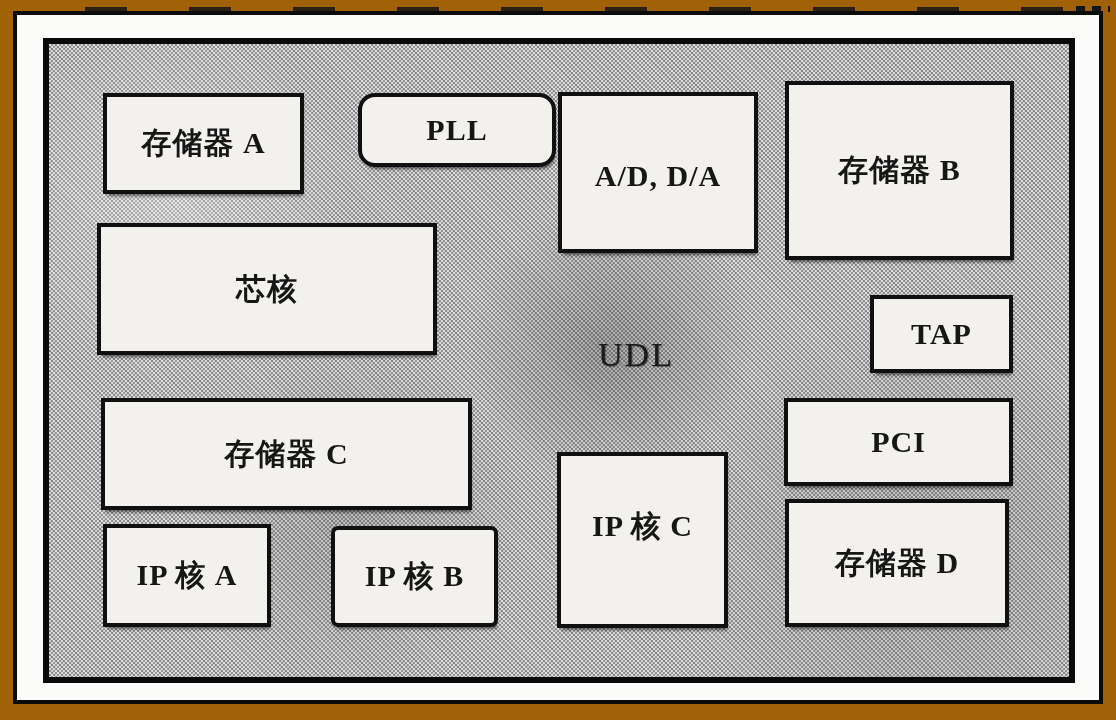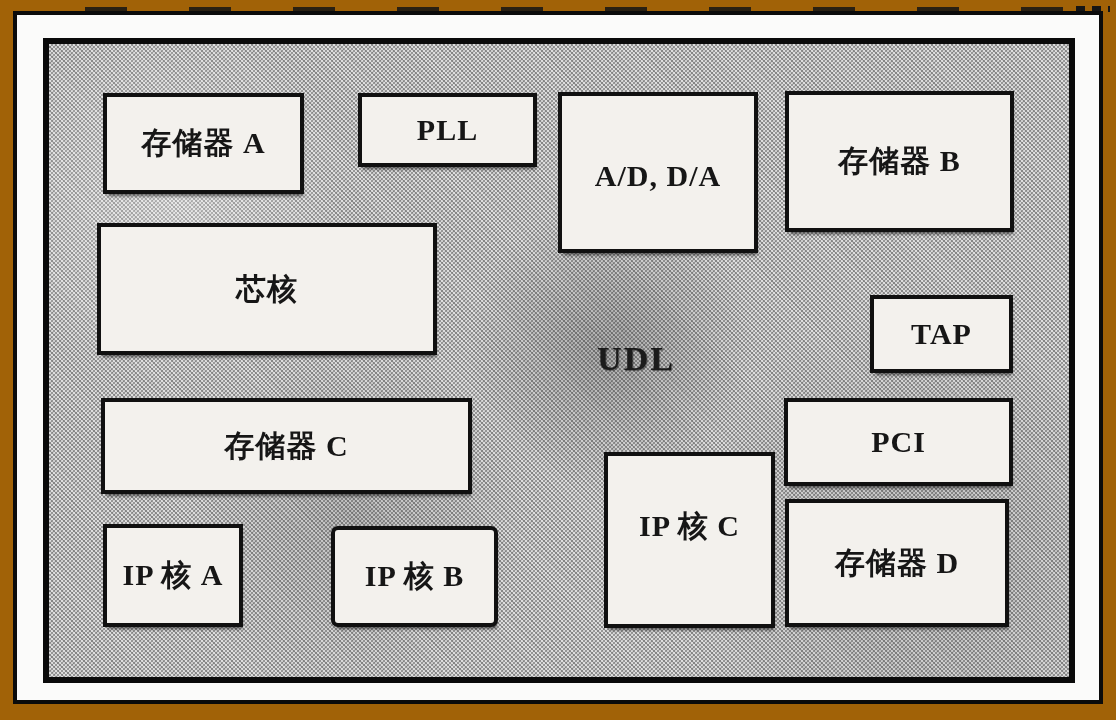--- a/index.html
+++ b/index.html
@@ -69,43 +69,43 @@
     box-shadow: 2px 5px 3px -3px rgba(10,10,10,0.55);
   }
   .blk-label {
     font-size: 30px;
     font-weight: bold;
     color: #161616;
     letter-spacing: 1px;
     white-space: nowrap;
   }
   .b-mem-a { left: 103px; top:  93px; width: 201px; height: 101px; }
-  .b-pll   { left: 358px; top:  93px; width: 179px; height:  74px; }
+  .b-pll   { left: 358px; top:  93px; width: 198px; height:  74px; border-radius: 17px; }
   .b-adda  { left: 558px; top:  92px; width: 200px; height: 161px; }
-  .b-mem-b { left: 785px; top:  91px; width: 229px; height: 141px; }
+  .b-mem-b { left: 785px; top:  81px; width: 229px; height: 179px; }
   .b-core  { left:  97px; top: 223px; width: 340px; height: 132px; }
   .b-tap   { left: 870px; top: 295px; width: 143px; height:  78px; }
-  .b-mem-c { left: 101px; top: 398px; width: 371px; height: 96px; }
+  .b-mem-c { left: 101px; top: 398px; width: 371px; height: 112px; }
   .b-pci   { left: 784px; top: 398px; width: 229px; height:  88px; }
-  .b-ip-c  { left: 557px; top: 452px; width: 171px; height: 176px; margin-left: 47px; }
-  .b-ip-a  { left: 103px; top: 524px; width: 140px; height: 103px; }
+  .b-ip-c  { left: 557px; top: 452px; width: 171px; height: 176px; }
+  .b-ip-a  { left: 103px; top: 524px; width: 168px; height: 103px; }
   .b-ip-b  { left: 331px; top: 526px; width: 167px; height: 101px; border-radius: 7px; }
   .b-mem-d { left: 785px; top: 499px; width: 224px; height: 128px; }
   .b-adda .blk-label { transform: translateY(-10px); margin-top: 26px; }
   .b-ip-c  .blk-label { transform: translateY(-14px); }
   
   .udl-label {
     position: absolute;
     left: 566px; top: 334px;
-    width: 140px; height: 50px;
+    width: 140px; height: 42px;
     display: flex;
     align-items: center;
     justify-content: center;
     font-size: 34px;
-    font-weight: bold;
+    font-weight: normal;
     letter-spacing: 2px;
     color: #1b1b1b;
     text-shadow: 1px 1px 1px rgba(10,10,10,0.45);
   }
 </style>
 </head>
 <body>
 
 <div class="stage">
   <div class="frame-noise-top"></div>

